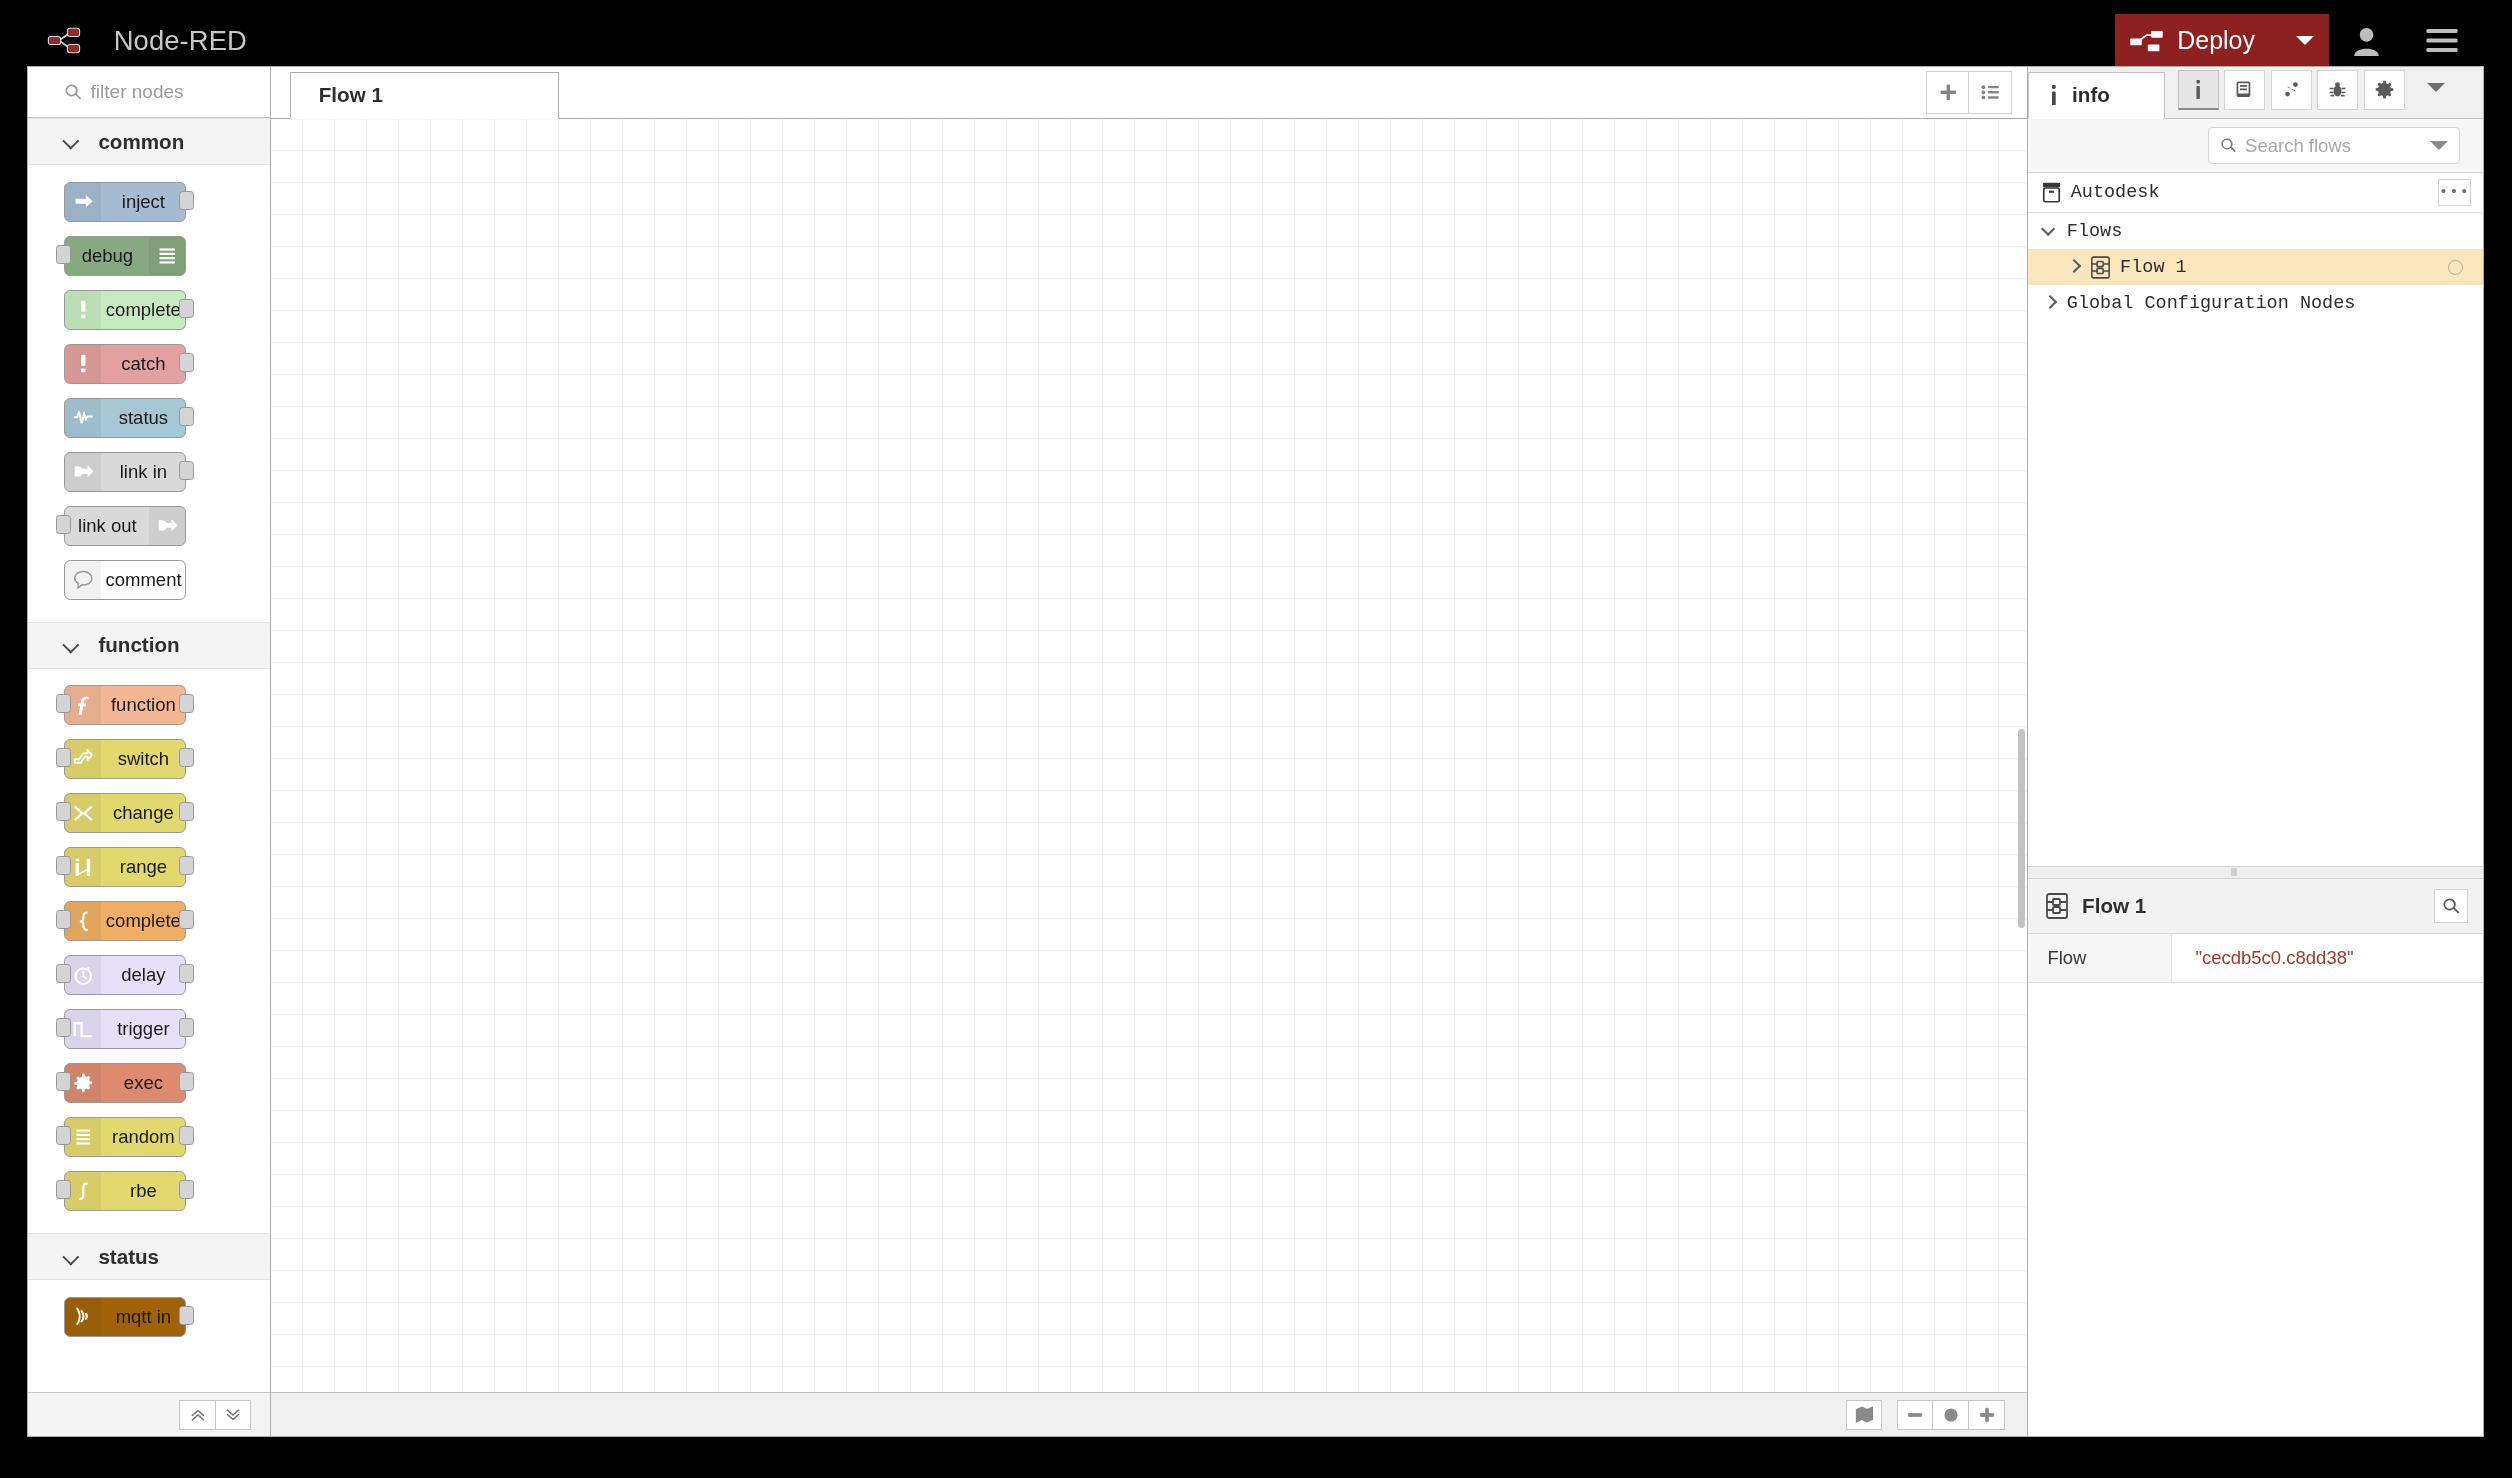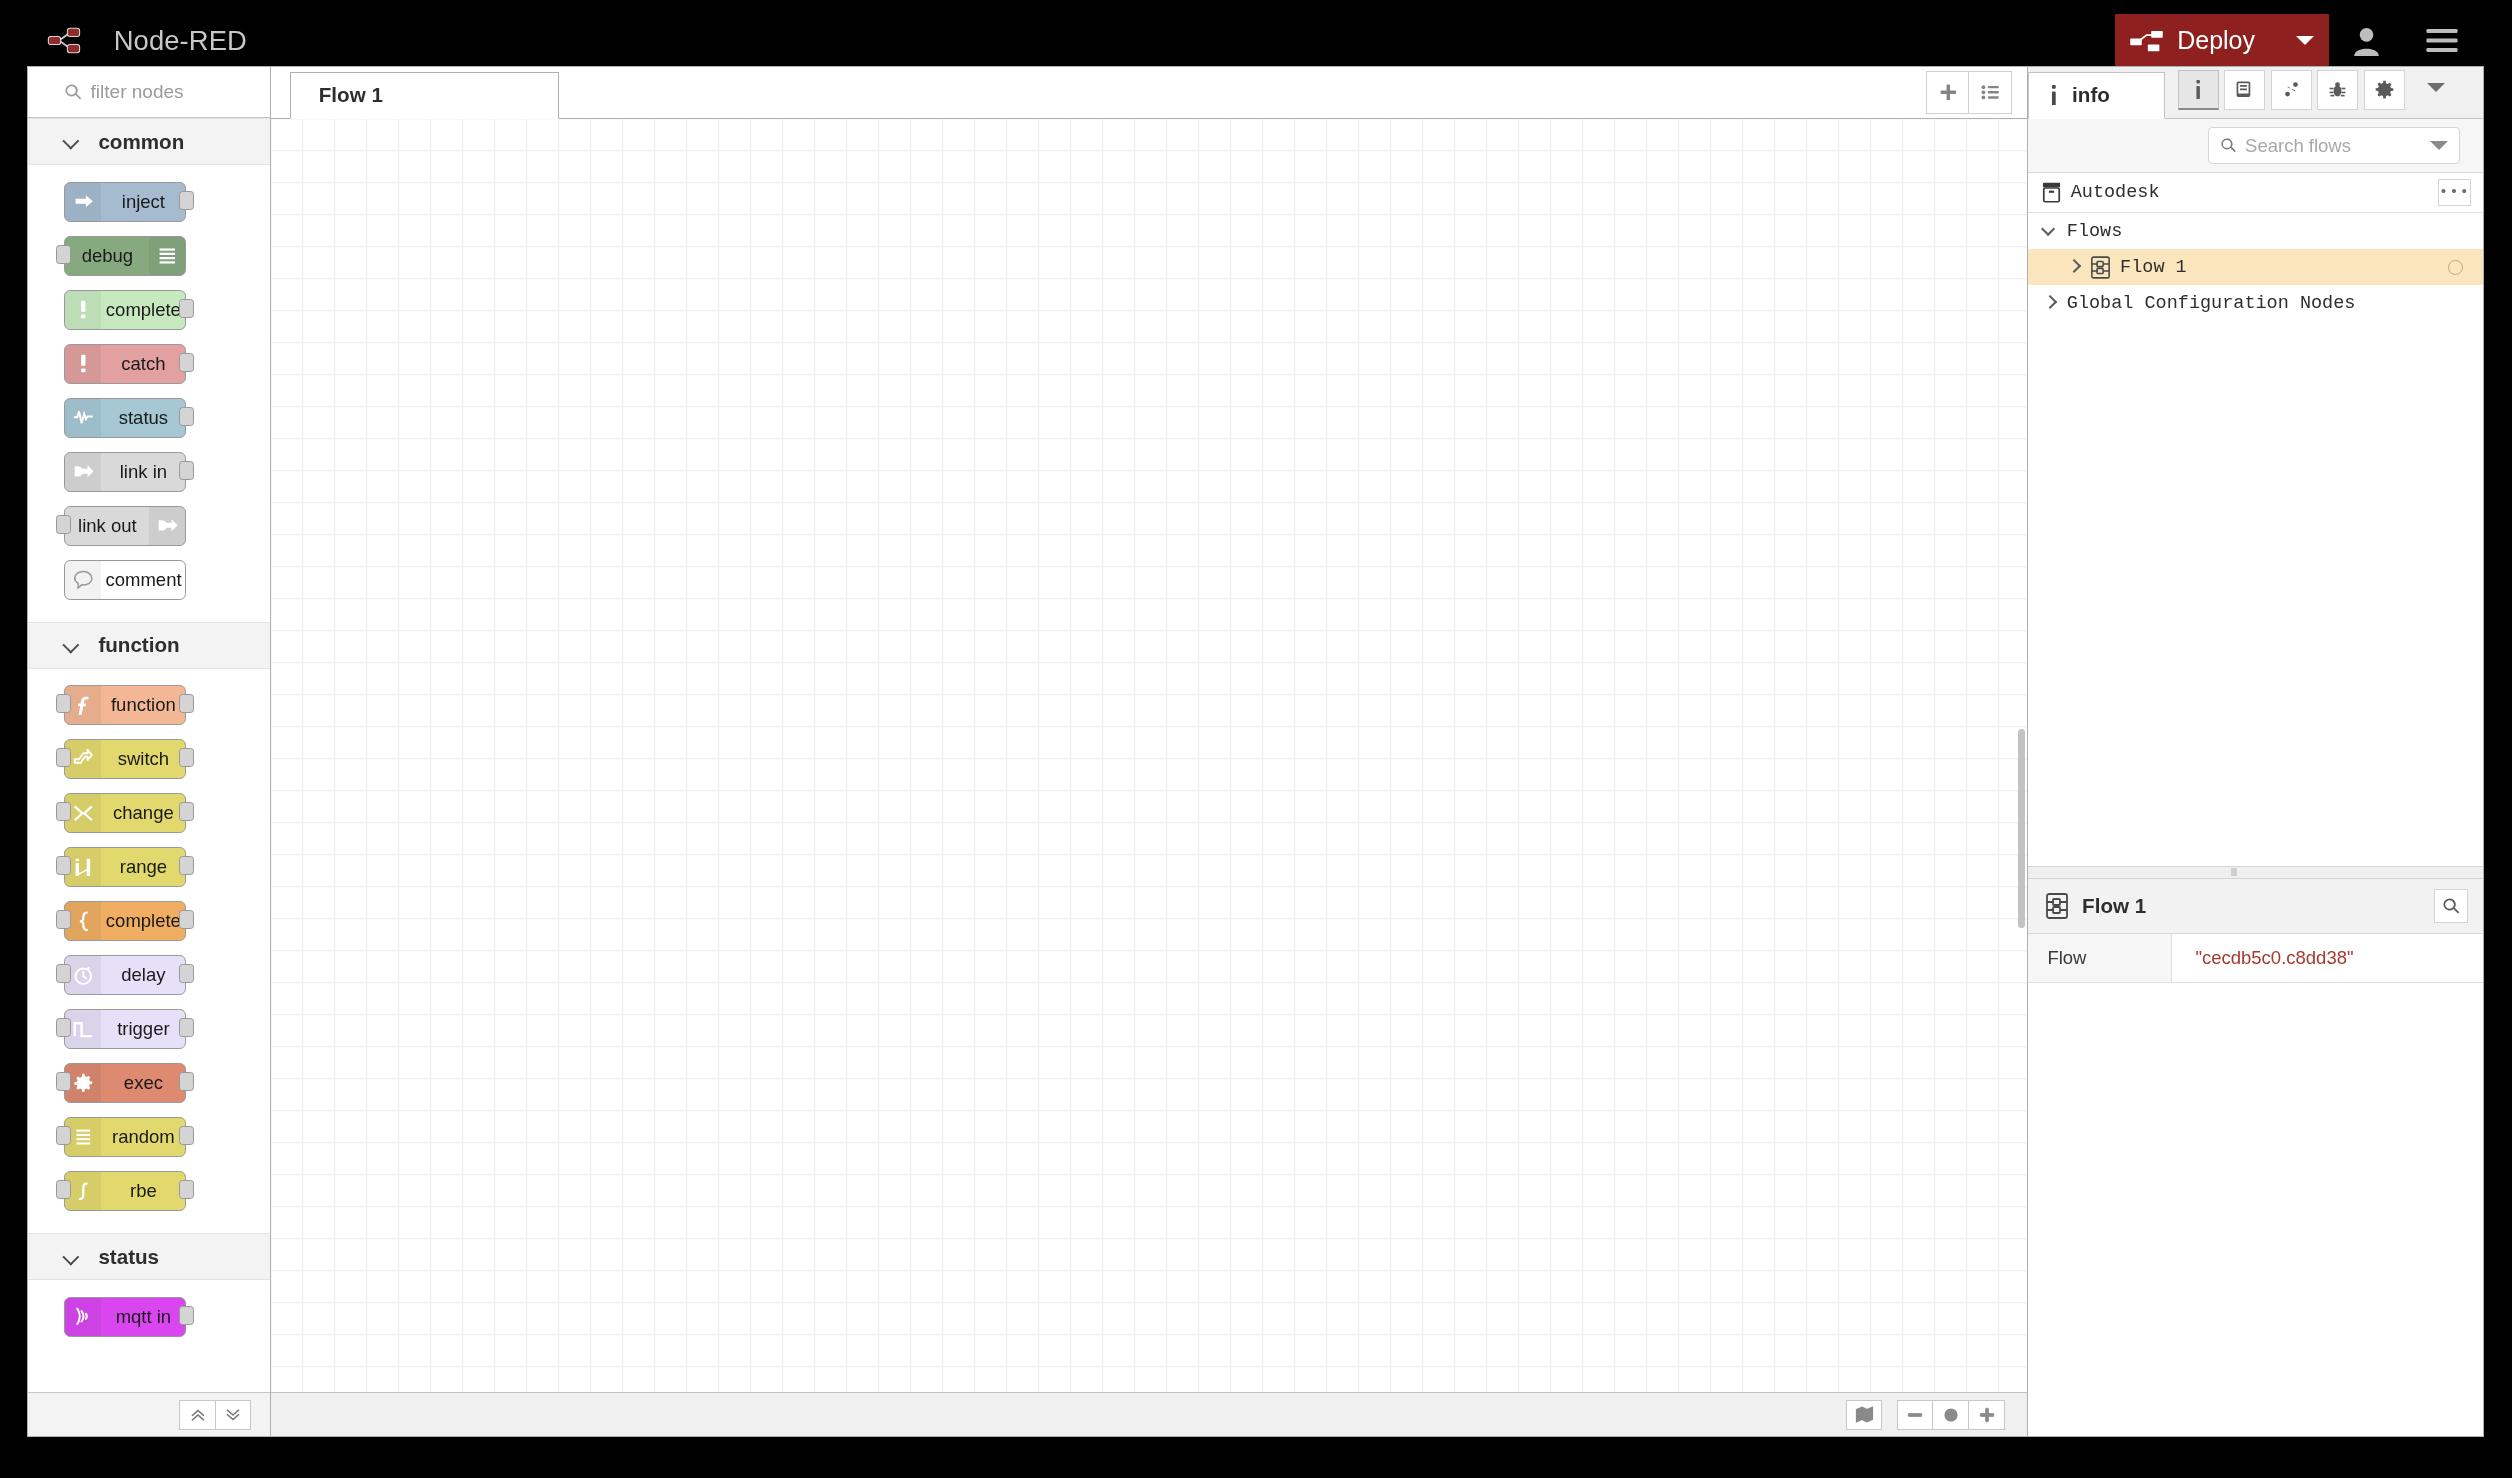--- a/index.html
+++ b/index.html
@@ -861,21 +861,21 @@
                 <span class="port out"></span>
               </div>
             </div>
           </div>
           <div class="cat-header">
             <span class="chev"></span>
             <span class="cat-title">status</span>
           </div>
           <div class="cat-body">
             <div class="pnode-row">
-              <div class="pnode" style="background: #d946ef;">
+              <div class="pnode" style="background: #a16207;">
                 <div class="icon-box">
                   <svg viewBox="0 0 24 24" fill="#ffffff">
                     <path d="M5 3a16 16 0 010 18M10 6a10 10 0 010 12M15 9a5 5 0 010 6" fill="none" stroke="#fff" stroke-width="2.4" stroke-linecap="round"></path>
                   </svg>
                 </div>
                 <div class="pnode-label">mqtt in</div>
                 <span class="port out"></span>
               </div>
             </div>
           </div>

